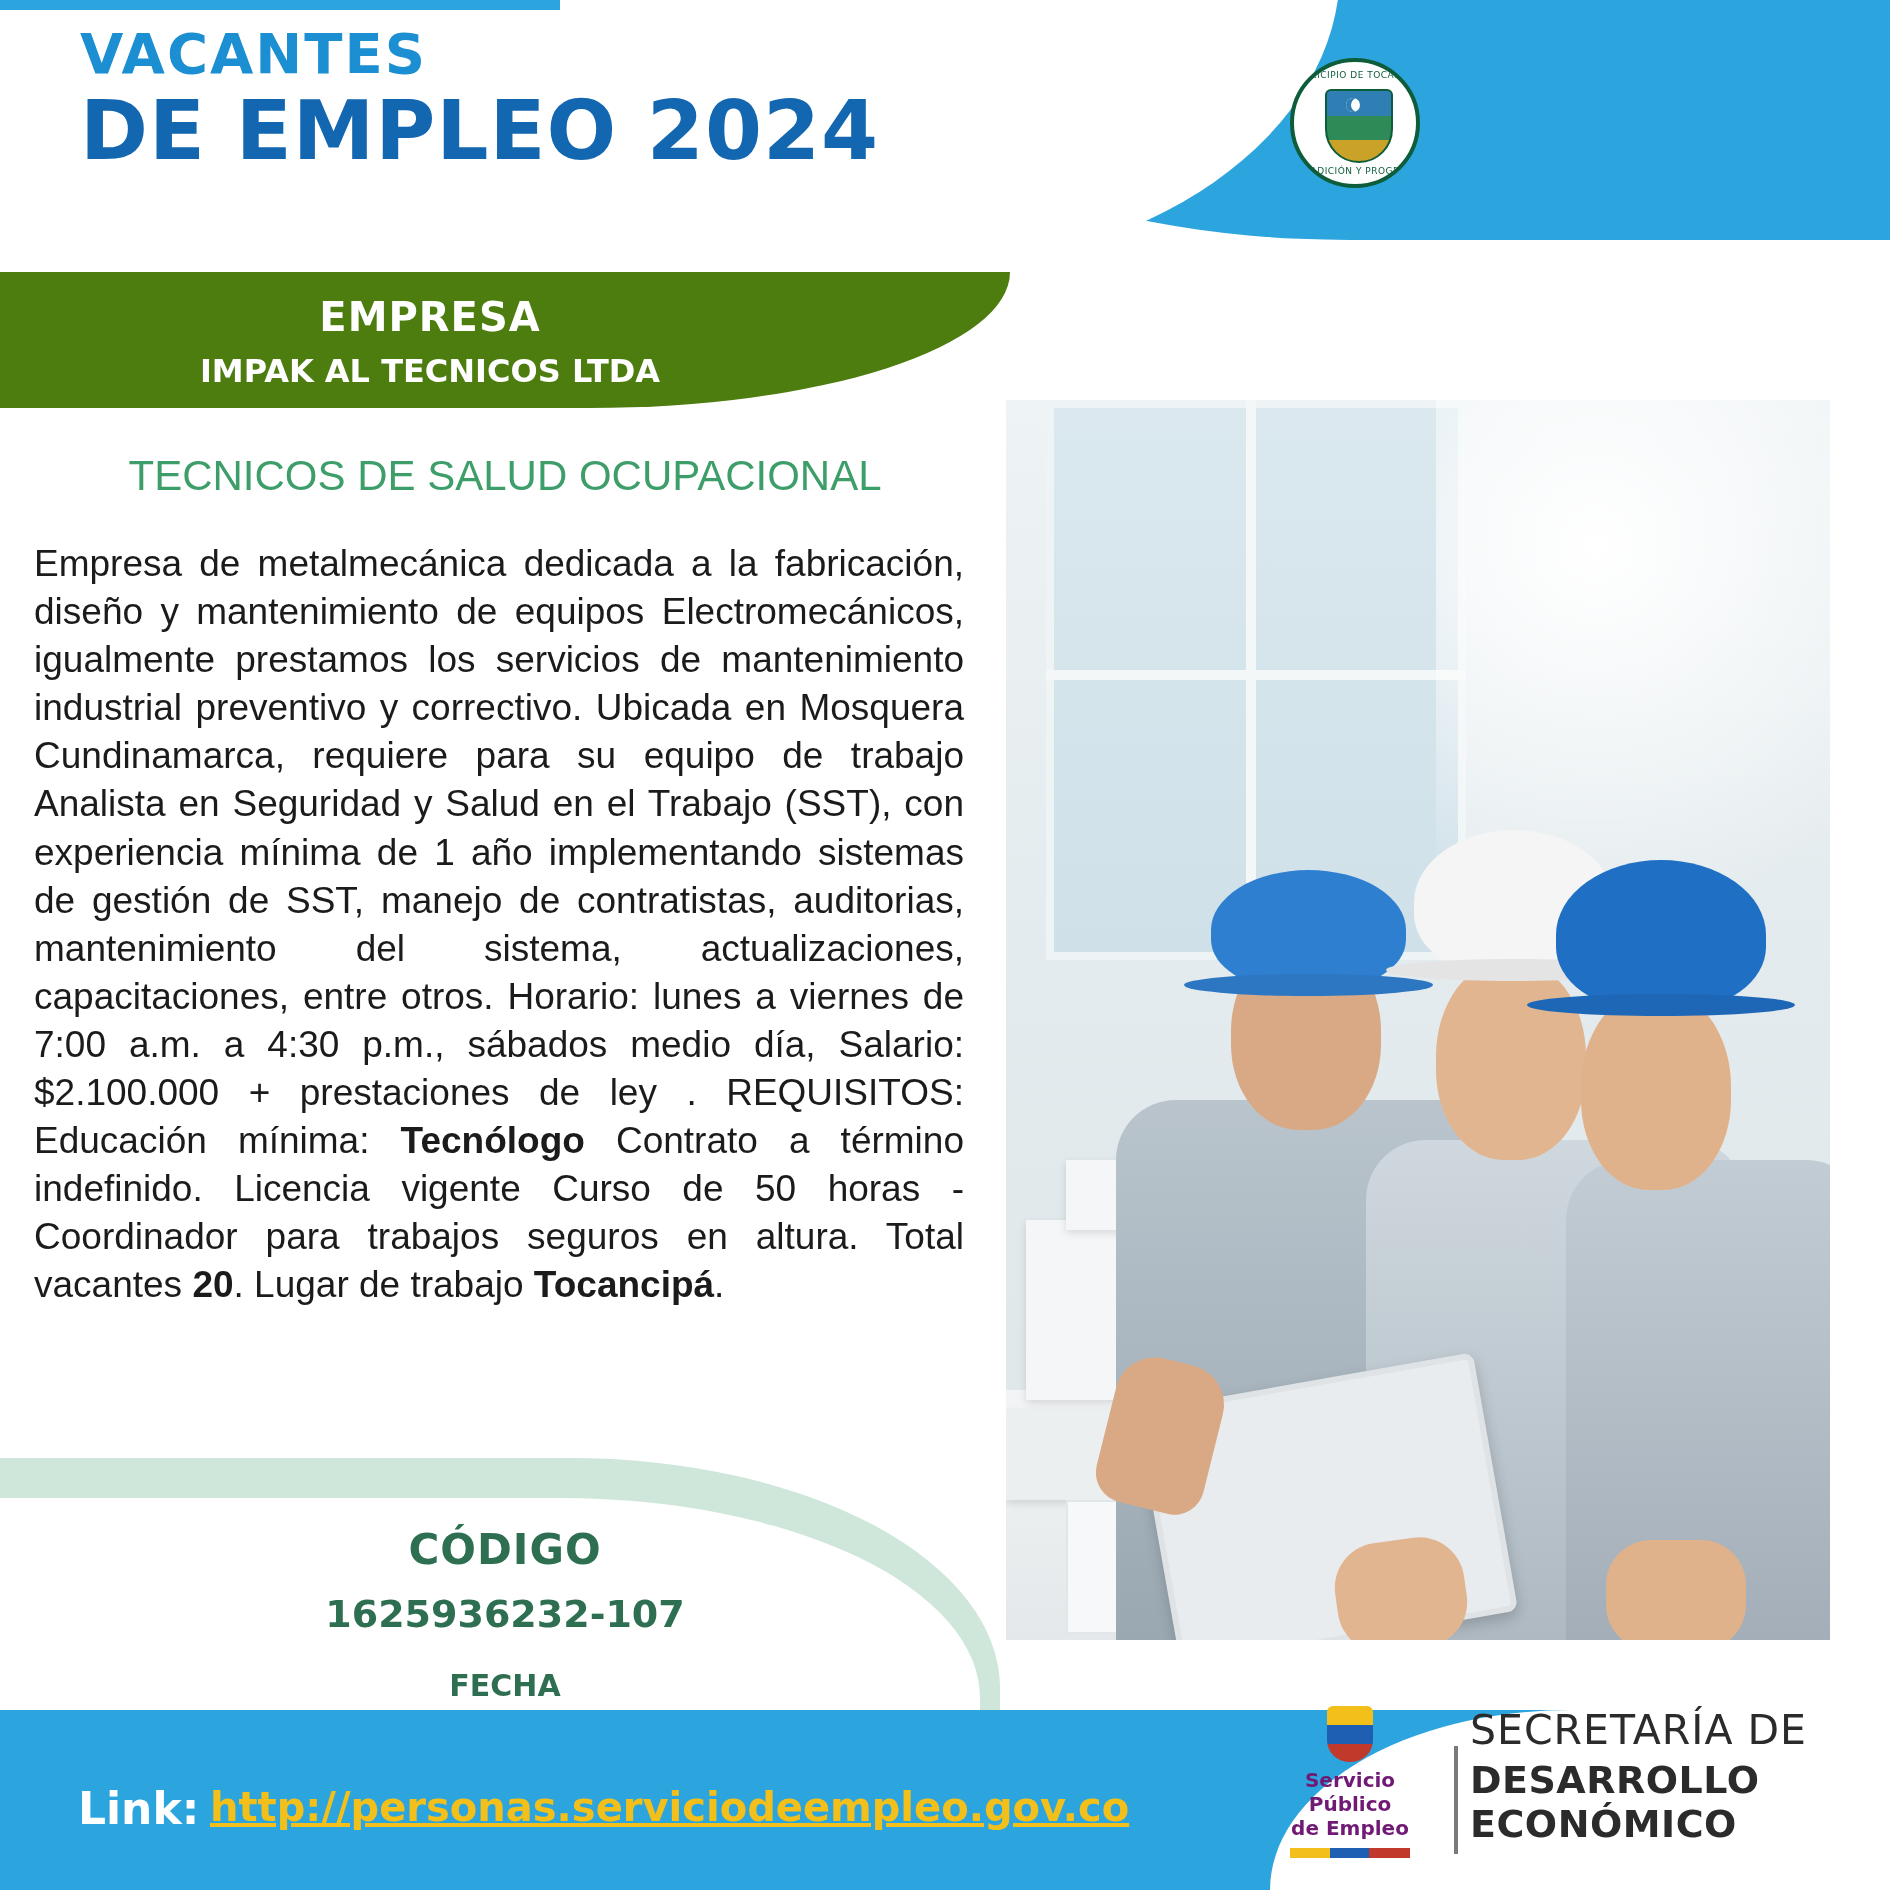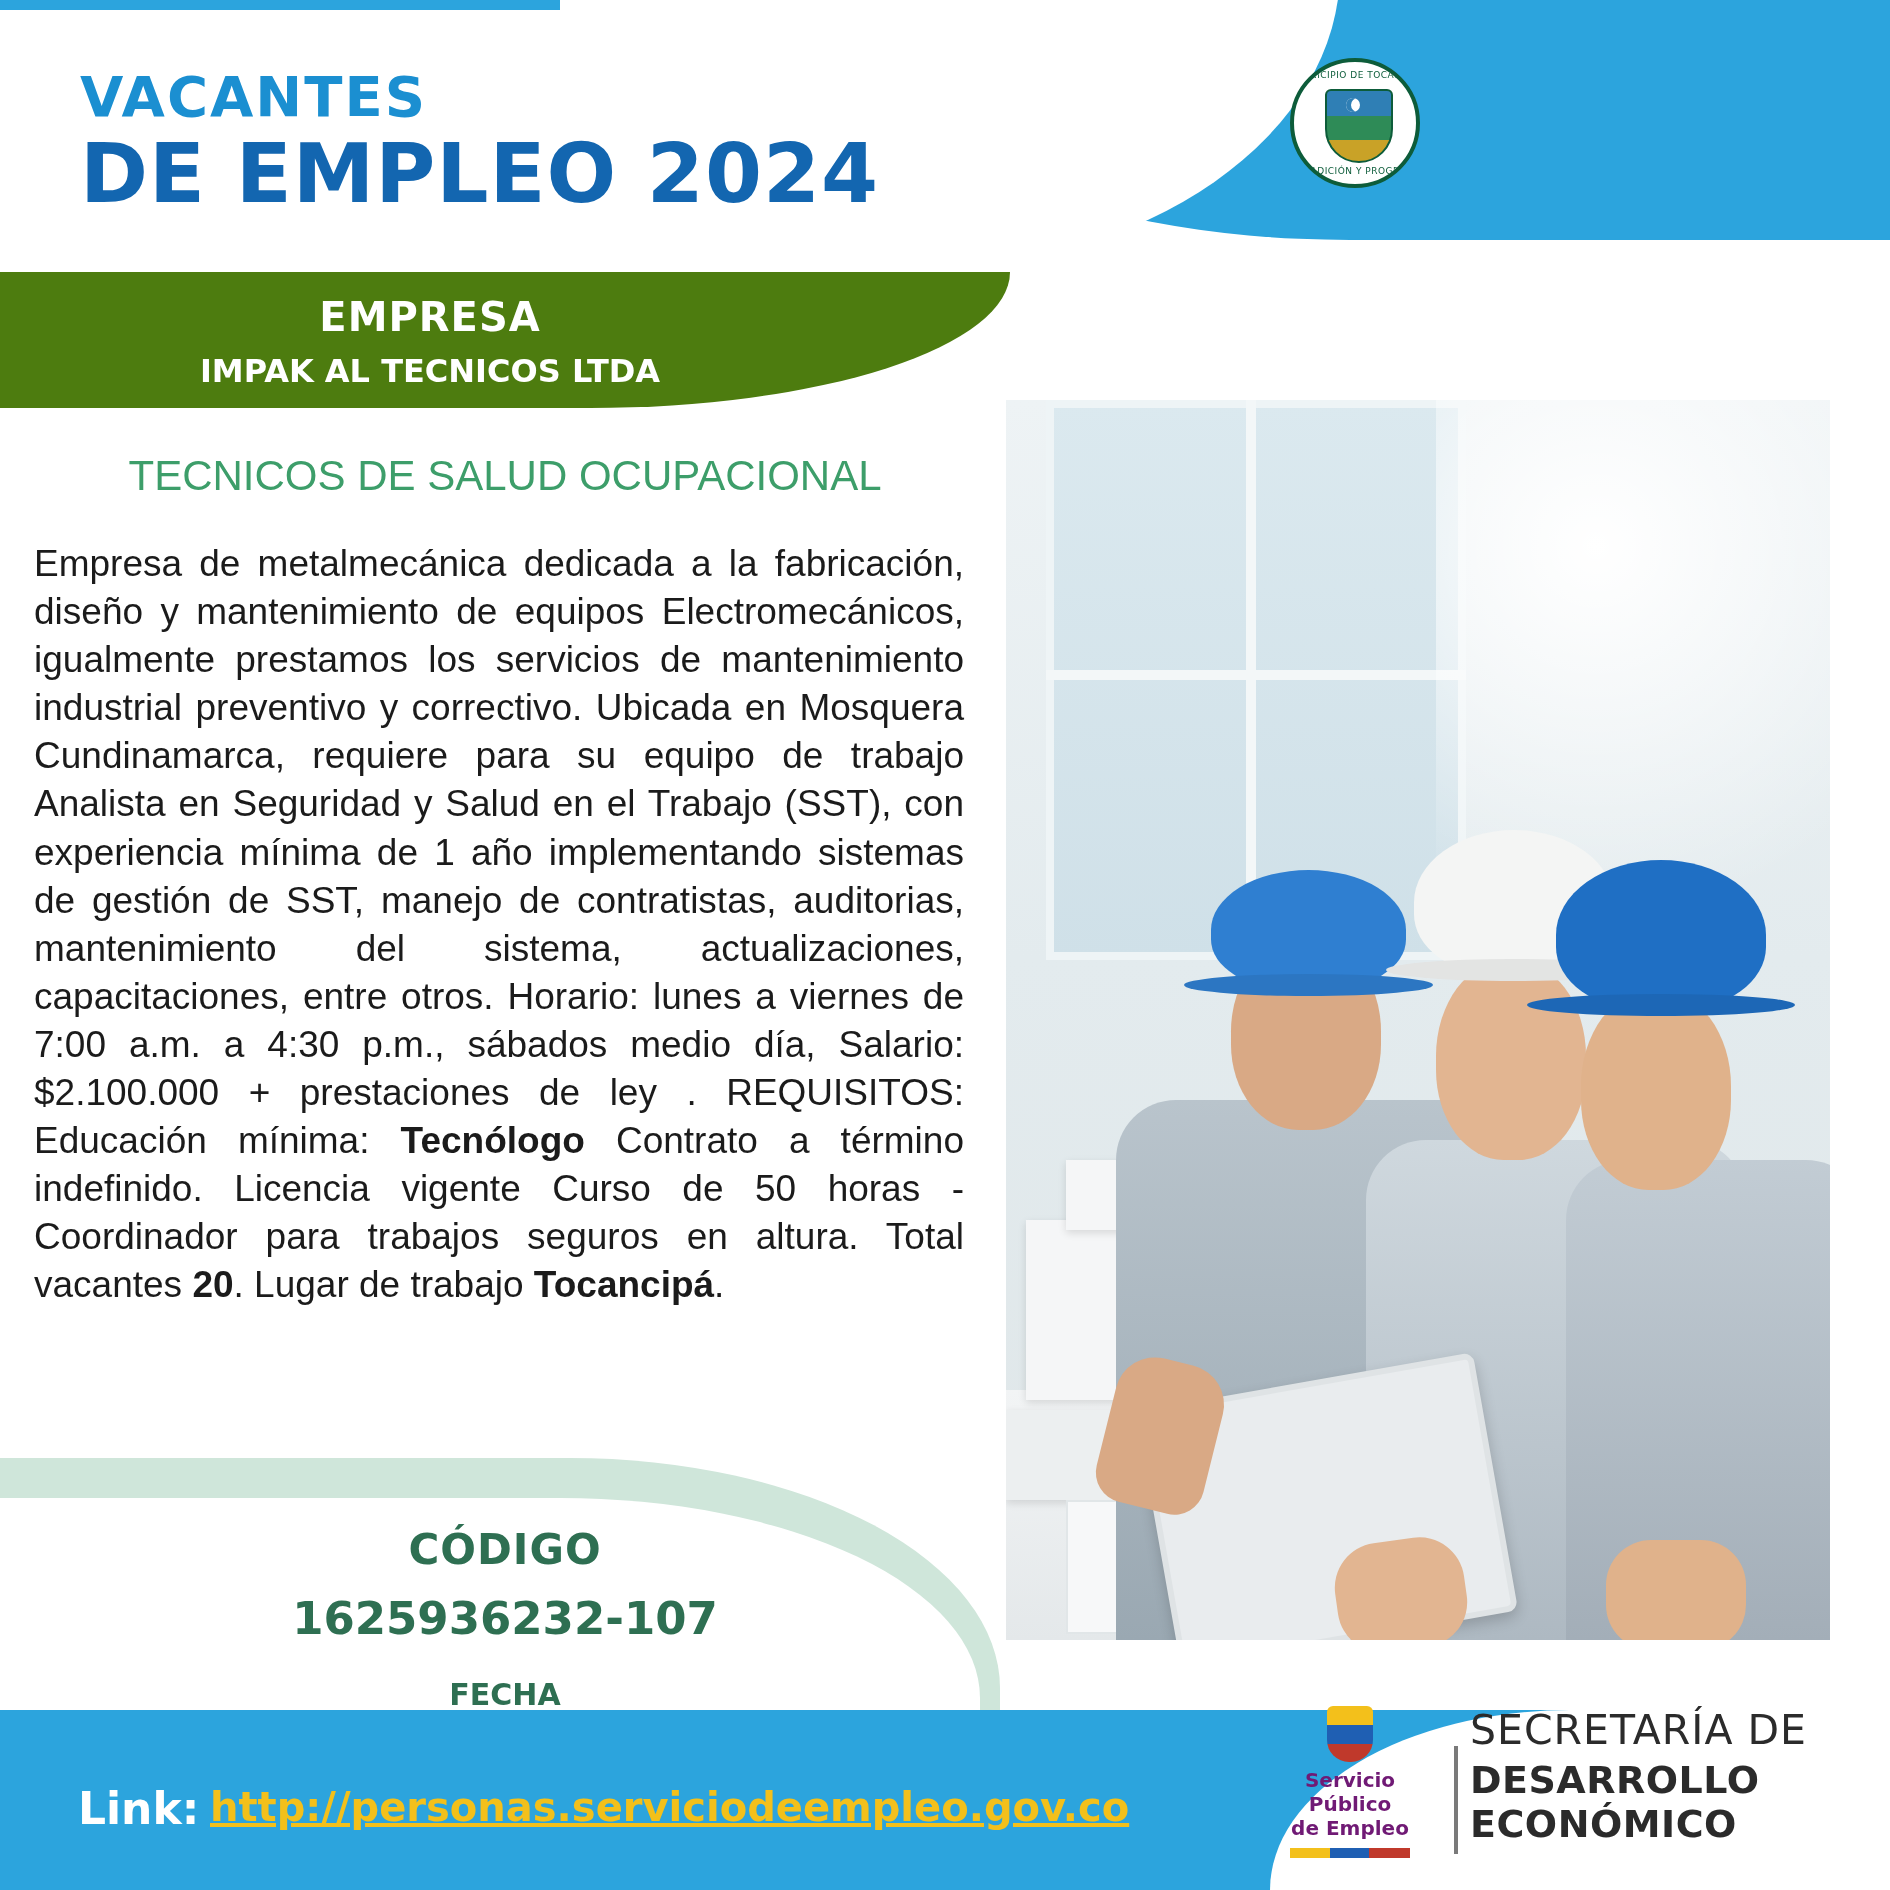--- a/index.html
+++ b/index.html
@@ -57,21 +57,20 @@
     position: absolute;
     left: 80px; top: 25px;
   }
   .title-small {
     font-size: 56px;
     font-weight: bold;
     letter-spacing: 2px;
     color: #1b8fd1;
     font-family: "DejaVu Sans", sans-serif;
     line-height: 1.05;
-    margin-top: 43px;
   }
   .title-big {
     font-size: 82px;
     font-weight: bold;
     letter-spacing: 1px;
     color: #1366b0;
     font-family: "DejaVu Sans", sans-serif;
     line-height: 1.05;
     margin-top: 4px;
   }
@@ -219,21 +218,21 @@
     text-align: center;
     color: #2e6f52;
     font-family: "DejaVu Sans", sans-serif;
   }
   .code-label {
     font-size: 42px;
     font-weight: bold;
     letter-spacing: 1px;
   }
   .code-value {
-    font-size: 45px;
+    font-size: 38px;
     font-weight: bold;
     margin-top: 18px;
   }
   .fecha-label {
     font-size: 30px;
     font-weight: bold;
     margin-top: 32px;
   }
   .fecha-value {
     font-size: 34px;

